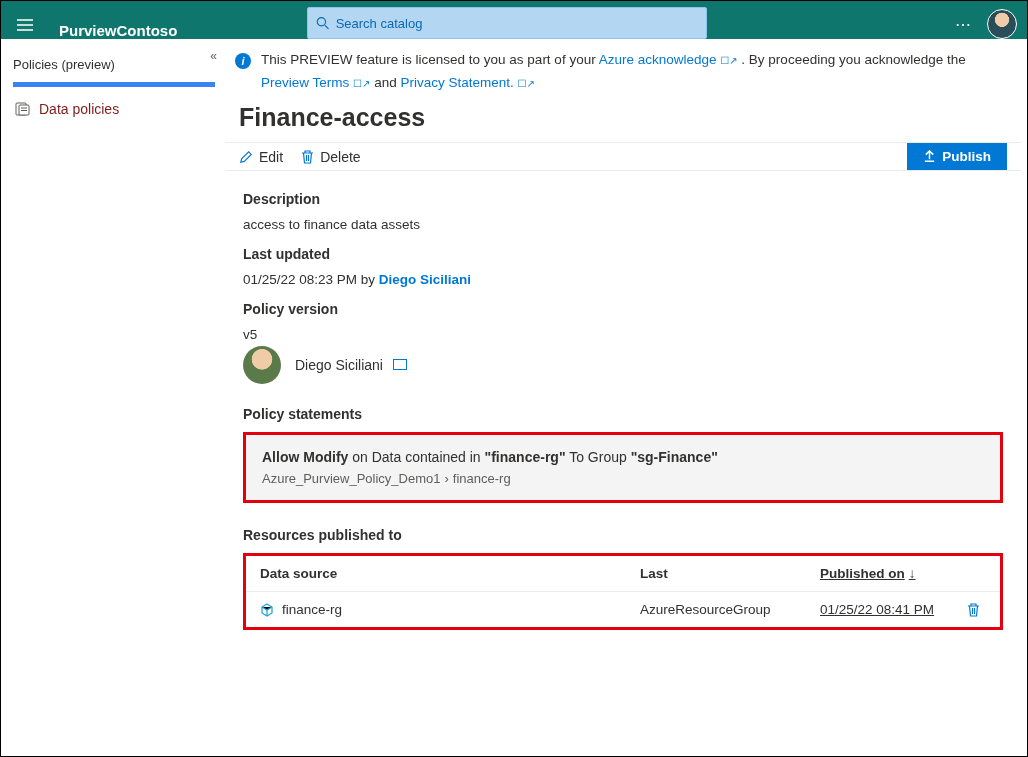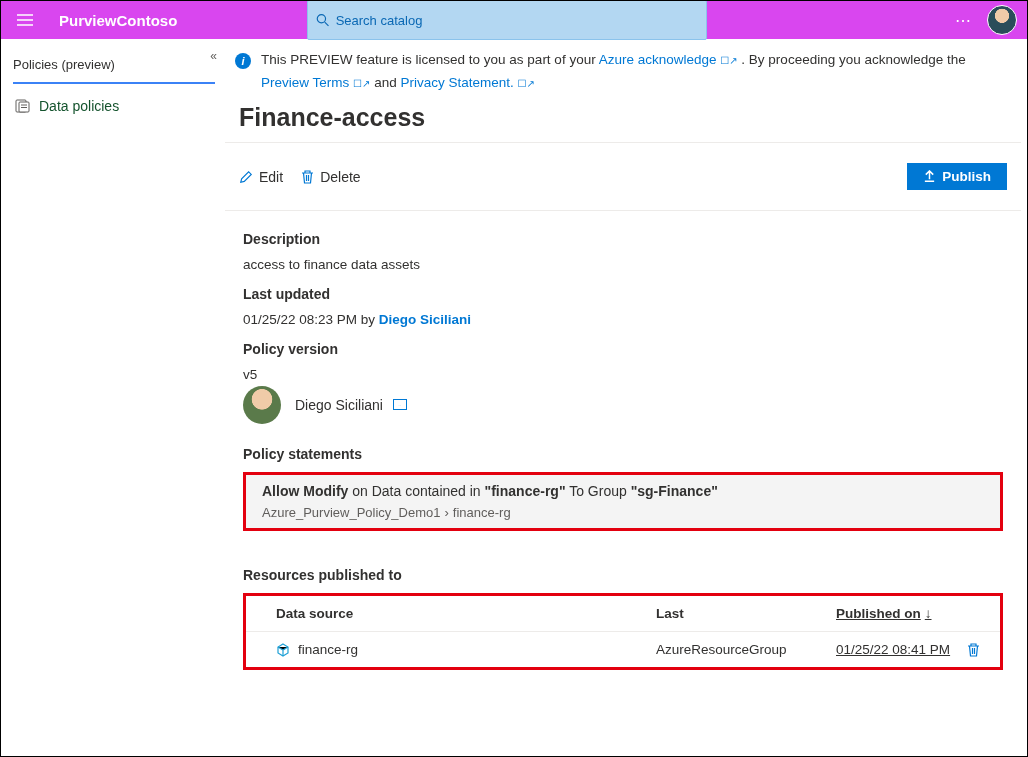--- a/index.html
+++ b/index.html
@@ -1,67 +1,67 @@
 <!DOCTYPE html>
 <html><head>
 <meta charset="utf-8">
 <style>
   * { box-sizing: border-box; margin: 0; padding: 0; }
   body { font-family: "Segoe UI", -apple-system, sans-serif; font-size: 14px; color: #323130; background: #fff; width: 1028px; height: 757px; overflow: hidden; border: 1px solid #000; }
-  .topbar { height: 38px; background: #d946ef; display: flex; align-items: center; color: #fff; padding: 0 10px; }
+  .topbar { height: 38px; background: #0f766e; display: flex; align-items: flex-end; color: #fff; padding: 0 10px; }
   .hamburger { width: 28px; height: 28px; display: flex; align-items: center; justify-content: center; cursor: pointer; }
   .app-name { font-size: 15px; font-weight: 600; margin-left: 20px; }
   .search-wrap { margin-left: 130px; }
-  .search-box { width: 400px; height: 40px; background: #b3d7f2; border: 1px solid #8bc3ec; border-radius: 2px; display: flex; align-items: center; padding: 0 8px; }
+  .search-box { width: 400px; height: 32px; background: #b3d7f2; border: 1px solid #8bc3ec; border-radius: 2px; display: flex; align-items: center; padding: 0 8px; }
   .search-box input { background: transparent; border: none; outline: none; color: #0078d4; font-size: 13px; width: 100%; }
   .search-box input::placeholder { color: #0a68b4; }
   .topbar-right { margin-left: auto; display: flex; align-items: center; gap: 14px; }
   .more-dots { letter-spacing: 2px; font-size: 16px; cursor: pointer; }
   .avatar { width: 30px; height: 30px; border-radius: 50%; background: radial-gradient(circle at 50% 35%, #f0cba8 30%, #2a4d5a 32%); border: 1px solid #fff; cursor: pointer; }
 
   .shell { display: flex; height: calc(757px - 40px); }
   .sidebar { width: 224px; padding: 14px 10px 10px 12px; position: relative; }
   .sidebar-collapse { position: absolute; top: 10px; right: 8px; font-size: 12px; color: #605e5c; cursor: pointer; }
-  .sidebar-section-title { font-size: 13px; color: #323130; padding: 4px 0 10px 0; border-bottom: 2px solid #3b82f6; margin-bottom: 8px; }
-  .sidebar-item { display: flex; align-items: center; gap: 8px; padding: 6px 2px; cursor: pointer; color: #14532d; }
+  .sidebar-section-title { font-size: 13px; color: #323130; padding: 4px 0 10px 0; border-bottom: 5px solid #3b82f6; margin-bottom: 8px; }
+  .sidebar-item { display: flex; align-items: center; gap: 8px; padding: 6px 2px; cursor: pointer; color: #7f1d1d; }
   .sidebar-item .sicon { width: 16px; height: 16px; display: inline-flex; align-items: center; justify-content: center; color: #605e5c; }
 
   .main { flex: 1; overflow-y: auto; padding-right: 6px; }
   .notice { display: flex; align-items: flex-start; gap: 10px; padding: 10px 6px 4px 10px; font-size: 13.5px; line-height: 22px; }
   .info-icon { width: 16px; height: 16px; border-radius: 50%; background: #0078d4; color: #fff; font-size: 11px; font-weight: bold; display: inline-flex; align-items: center; justify-content: center; flex-shrink: 0; margin-top: 4px; font-style: italic; }
   .notice a { color: #0078d4; text-decoration: none; cursor: pointer; }
   .ext { font-size: 10px; }
 
   .page-title { font-size: 25px; font-weight: 600; padding: 4px 0 10px 14px; }
-  .cmdbar { display: flex; align-items: center; gap: 18px; border-top: 1px solid #edebe9; border-bottom: 1px solid #edebe9; padding: 20px 14px; }
+  .cmdbar { display: flex; align-items: center; gap: 18px; border-top: 1px solid #edebe9; border-bottom: 1px solid #edebe9; padding: 0 14px; }
   .cmdbtn { display: inline-flex; align-items: center; gap: 6px; color: #323130; cursor: pointer; }
   .cmdbtn .cicon { color: #0078d4; }
   .spacer { flex: 1; }
   .primary-btn { background: #0078d4; color: #fff; border: none; padding: 6px 16px; font-size: 13.5px; font-weight: 600; border-radius: 0; cursor: pointer; display: inline-flex; align-items: center; gap: 6px; }
 
   .content { padding: 16px 18px 20px 18px; }
   .sec-label { font-weight: 600; margin-top: 14px; margin-bottom: 10px; }
   .sec-label:first-child { margin-top: 4px; }
   .sec-body { font-size: 13.5px; color: #323130; }
   .link { color: #0078d4; font-weight: 600; cursor: pointer; }
   .owner-row { display: flex; align-items: center; gap: 14px; margin-top: 4px; }
   .owner-avatar { width: 38px; height: 38px; border-radius: 50%; background: radial-gradient(circle at 50% 35%, #f0cba8 32%, #5a7a4a 34%); }
   .mail-icon { width: 14px; height: 11px; border: 1px solid #0078d4; display: inline-block; margin-left: 6px; position: relative; }
   .mail-icon::after { content: ""; position: absolute; left: 0; right: 0; top: 0; height: 5px; border-bottom: 1px solid #0078d4; clip-path: polygon(0 0, 50% 100%, 100% 0, 100% 1px, 50% 101%, 0 1px); }
 
-  .statement-box { border: 3px solid #e3000f; background: #f4f4f4; padding: 8px 16px; margin-top: 6px; }
+  .statement-box { border: 3px solid #e3000f; background: #f4f4f4; padding: 14px 16px; margin-top: 6px; }
   .statement-line1 { font-size: 14px; }
   .statement-line1 b { font-weight: 700; }
   .statement-path { color: #605e5c; font-size: 13px; margin-top: 6px; }
   .statement-path .crumbsep { margin: 0 4px; }
 
   .table-wrap { border: 3px solid #e3000f; margin-top: 8px; }
   .thead, .trow { display: flex; align-items: center; padding: 10px 14px; font-size: 13.5px; }
   .thead { font-weight: 600; border-bottom: 1px solid #edebe9; }
-  .c1 { flex: 0 0 380px; display: flex; align-items: center; gap: 8px; margin-left: 16px; }
+  .c1 { flex: 0 0 380px; display: flex; align-items: center; gap: 8px; }
   .c2 { flex: 0 0 180px; }
   .c3 { flex: 1; display: flex; align-items: center; text-decoration: underline; }
   .sort-arrow { margin-left: 4px; }
   .cube-icon { width: 14px; height: 14px; display: inline-flex; align-items: center; justify-content: center; }
   .del-icon { color: #0078d4; margin-left: auto; cursor: pointer; padding-right: 6px; }
 
   svg { display: block; }
 </style>
 </head>
 <body>
@@ -170,21 +170,21 @@
       <div class="sec-label" style="margin-top:22px">Policy statements</div>
       <div class="statement-box">
         <div class="statement-line1">
           <b>Allow</b> <b>Modify</b><span> on Data contained in </span><b>"finance-rg"</b><span>  To Group </span><b>"sg-Finance"</b>
         </div>
         <div class="statement-path">
           <span>Azure_Purview_Policy_Demo1</span><span class="crumbsep">›</span><span>finance-rg</span>
         </div>
       </div>
 
-      <div class="sec-label" style="margin-top:36px">Resources published to</div>
+      <div class="sec-label" style="margin-top:24px">Resources published to</div>
       <div class="table-wrap">
         <div class="thead">
           <div class="c1">Data source</div>
           <div class="c2">Last</div>
           <div class="c3">
             <span>Published on</span>
               <span class="sort-arrow">↓</span>
           </div>
         </div>
         <div class="trow">

